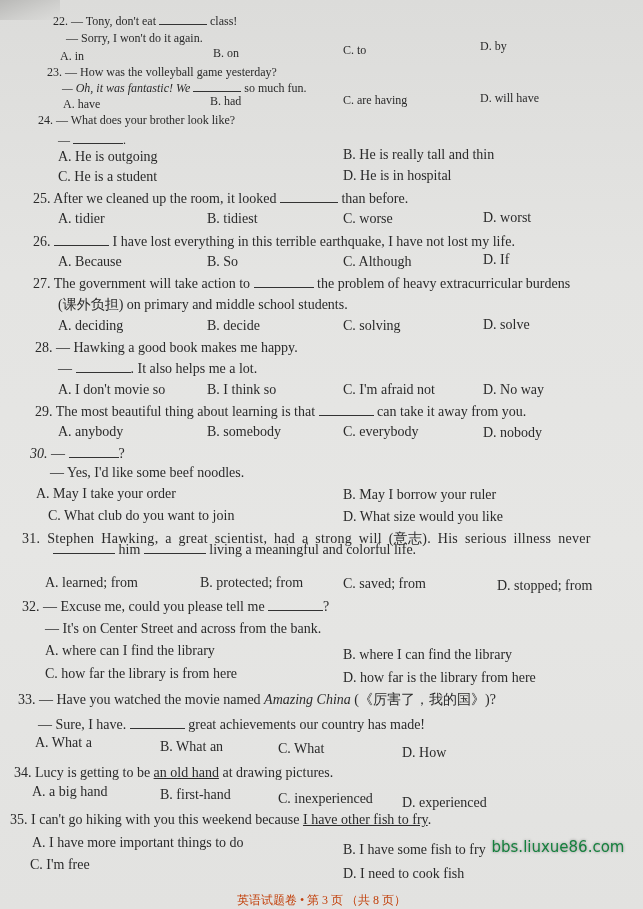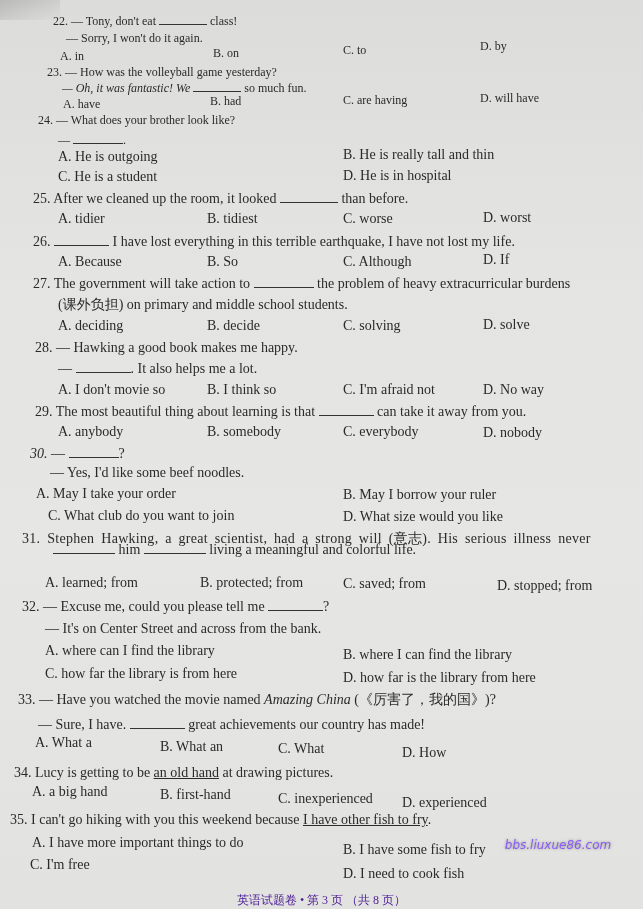--- a/index.html
+++ b/index.html
@@ -11,24 +11,24 @@
   }
   .corner-shadow {
     position: absolute; left: 0; top: 0; width: 60px; height: 20px;
     background: linear-gradient(160deg, #b9b9b7 0%, #d0d0ce 60%, transparent 100%);
   }
   .line { position: absolute; white-space: nowrap; font-size: 14px; line-height: 16px; }
   .sm { font-size: 12px; }
   .blank { display: inline-block; border-bottom: 1px solid #333; height: 12px; vertical-align: baseline; }
   .u { text-decoration: underline; text-align: center; }
   .i { font-style: italic; }
-  .footer { position: absolute; left: 0; right: 0; top: 892px; text-align: center; font-size: 12px; color: #4c1d95; }
+  .footer { position: absolute; left: 0; right: 0; top: 892px; text-align: center; font-size: 12px; color: #c2410c; }
   .watermark { position: absolute; left: 478px; top: 838px; width: 160px; text-align: center; }
   .wm-cn { font-family: "DejaVu Sans", sans-serif; font-size: 38px; font-weight: bold; color: #ffffff; letter-spacing: 1px; text-shadow: 0 0 3px rgba(0,0,0,0.35); line-height: 40px; }
-  .wm-url { font-family: "DejaVu Sans", sans-serif; font-size: 12px; color: #8b5cf6; text-shadow: 0 0 3px rgba(0,0,0,0.4); font-style: italic; }
+  .wm-url { font-family: "DejaVu Sans", sans-serif; font-size: 15px; color: #15803d; text-shadow: 0 0 3px rgba(0,0,0,0.4); }
 </style>
 </head>
 <body>
 
 <div class="corner-shadow"></div>
 
 <div class="line sm" style="left:53px;top:12px"><span>22.</span> <span>— Tony, don't eat</span> <span class="blank" style="width:48px"></span> <span>class!</span></div>
 <div class="line sm" style="left:66px;top:30px">— Sorry, I won't do it again.</div>
 <div class="line sm" style="left:60px;top:48px">A. in</div>
 <div class="line sm" style="left:213px;top:45px">B. on</div>

